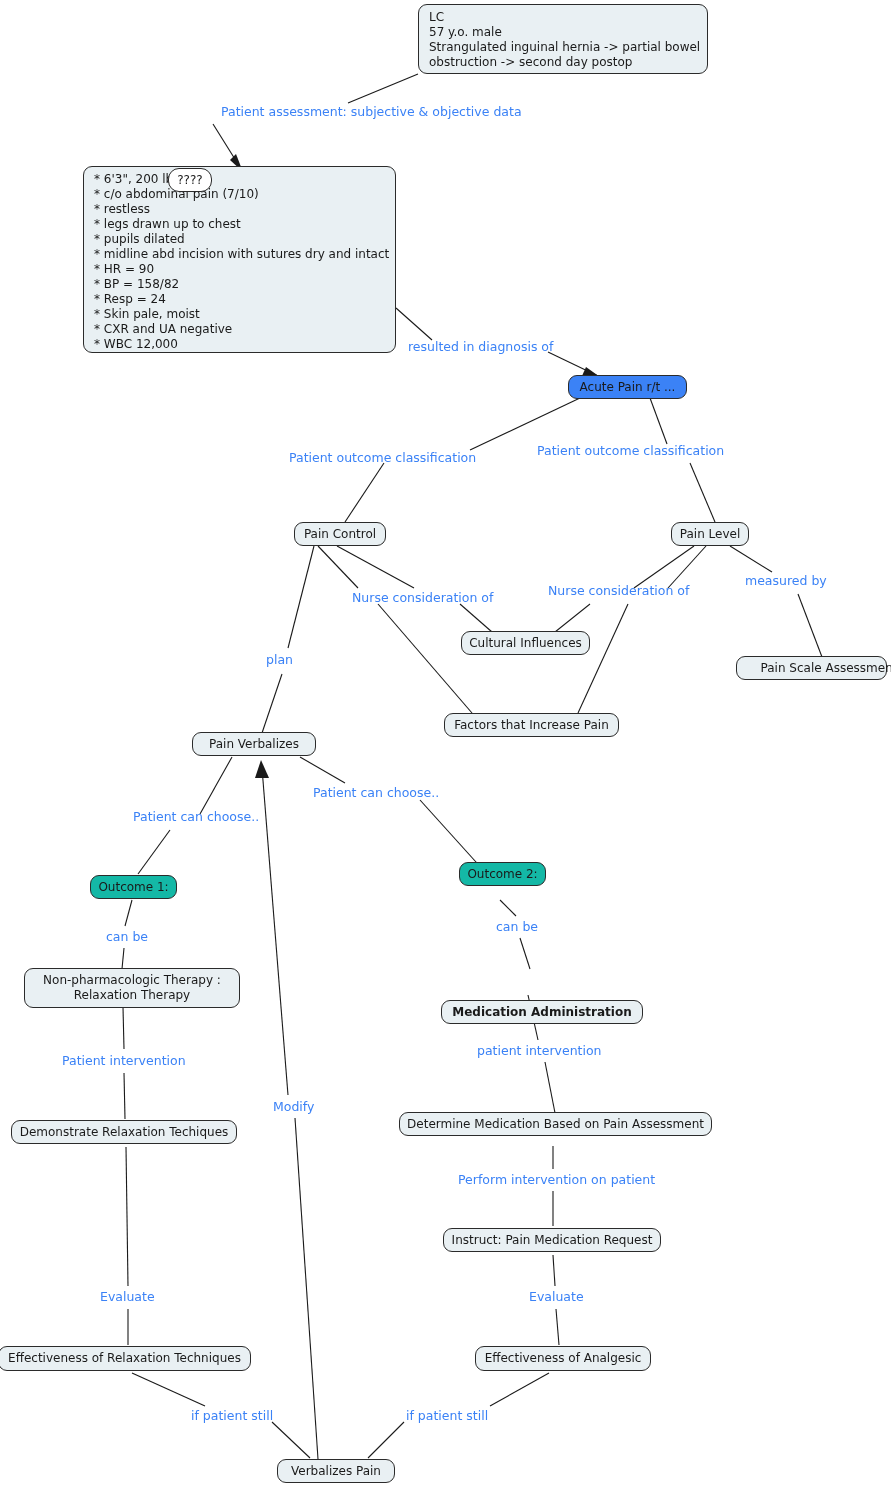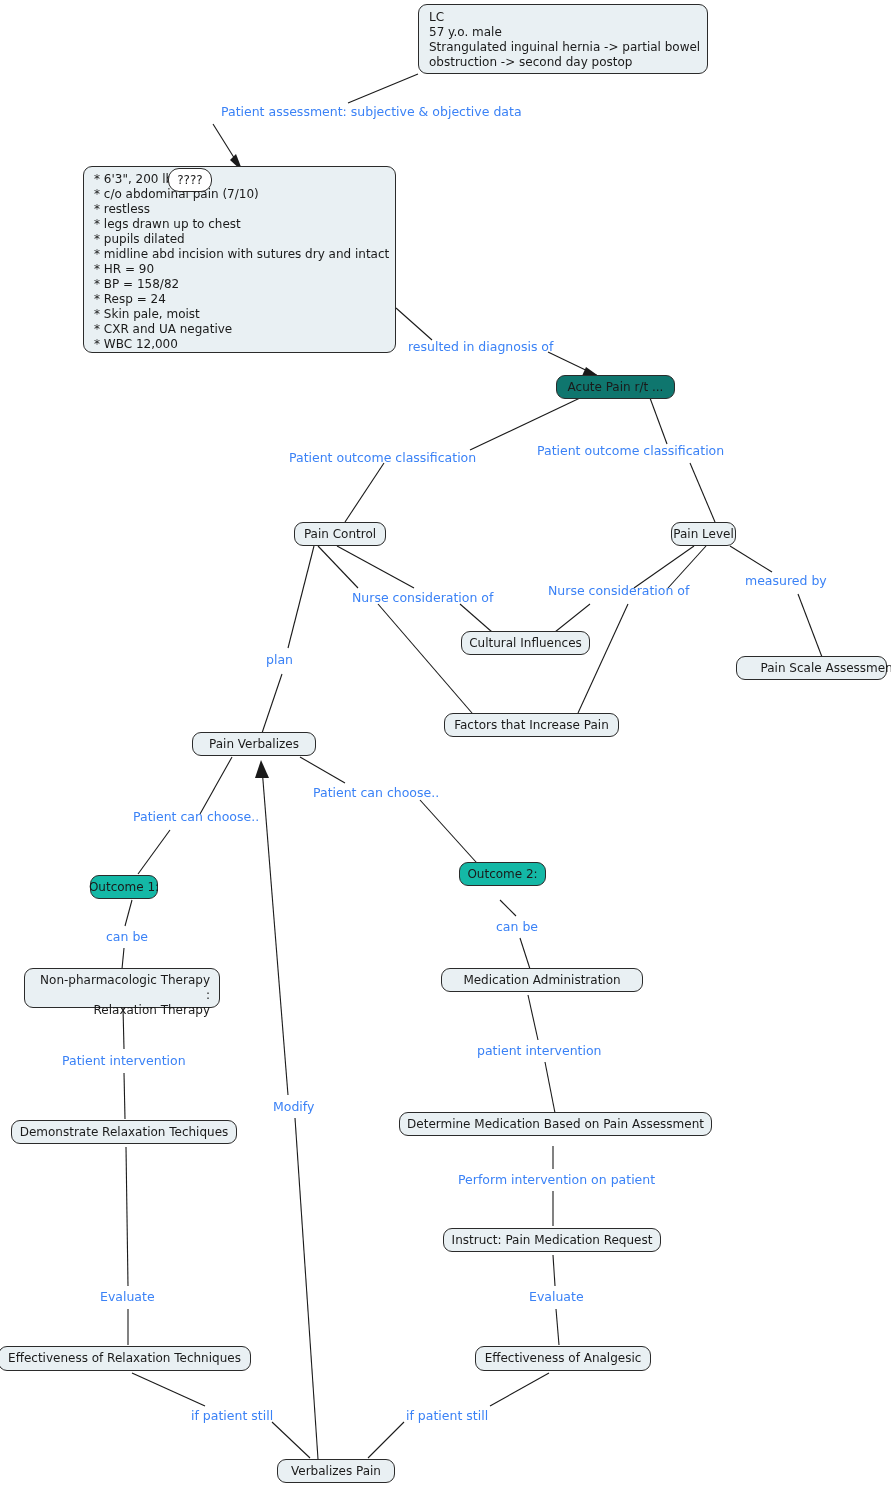--- a/index.html
+++ b/index.html
@@ -46,23 +46,24 @@
     text-align: left;
     white-space: pre-wrap;
   }
   .node.block-left {
     display: block;
     text-align: left;
     white-space: pre;
     padding: 5px 10px;
   }
   .node.yellow {
-    background: #0f766e;
+    background: #3b82f6;
     border-color: #2b2b2b;
     border-radius: 9px;
+    margin-left: 12px;
   }
   .node.orange {
     background: #14b8a6;
     border-color: #2b2b2b;
     border-radius: 9px;
   }
   .node.callout {
     background: #ffffff;
     border-radius: 11px;
     font-size: 12px;
@@ -182,38 +183,38 @@
 * Skin pale, moist
 * CXR and UA negative
 * WBC 12,000</div>
 
   <div class="node callout" style="left:168px; top:168px; width:44px; height:24px;">????</div>
 
   <div class="node yellow" style="left:556px; top:375px; width:119px; height:24px;">Acute Pain r/t ...</div>
 
   <div class="node" style="left:294px; top:522px; width:92px; height:24px;">Pain Control</div>
 
-  <div class="node" style="left:671px; top:522px; width:65px; height:24px;">Pain Level</div>
+  <div class="node" style="left:671px; top:522px; width:78px; height:24px;">Pain Level</div>
 
   <div class="node" style="left:461px; top:631px; width:129px; height:24px;">Cultural Influences</div>
 
   <div class="node" style="left:444px; top:713px; width:175px; height:24px;">Factors that Increase Pain</div>
 
   <div class="node" style="left:736px; top:656px; width:151px; height:24px;padding-left:44px;">Pain Scale Assessment</div>
 
   <div class="node" style="left:192px; top:732px; width:124px; height:24px;">Pain Verbalizes</div>
 
-  <div class="node orange" style="left:90px; top:875px; width:68px; height:24px;">Outcome 1:</div>
+  <div class="node orange" style="left:90px; top:875px; width:87px; height:24px;">Outcome 1:</div>
 
   <div class="node orange" style="left:459px; top:862px; width:87px; height:24px;">Outcome 2:</div>
 
-  <div class="node multiline" style="left:24px; top:968px; width:196px; height:40px; text-align:right; padding-top:4px;">Non-pharmacologic Therapy :
+  <div class="node multiline" style="left:24px; top:968px; width:216px; height:40px; text-align:center; padding-top:4px;">Non-pharmacologic Therapy :
 Relaxation Therapy</div>
 
-  <div class="node" style="left:441px; top:968px; width:202px; height:24px;">Medication Administration</div>
+  <div class="node" style="left:441px; top:1000px; width:202px; height:24px;font-weight:bold;">Medication Administration</div>
 
   <div class="node" style="left:399px; top:1112px; width:313px; height:24px;">Determine Medication Based on Pain Assessment</div>
 
   <div class="node" style="left:11px; top:1120px; width:226px; height:24px;">Demonstrate Relaxation Techiques</div>
 
   <div class="node" style="left:443px; top:1228px; width:218px; height:24px;">Instruct: Pain Medication Request</div>
 
   <div class="node" style="left:-2px; top:1346px; width:253px; height:25px;">Effectiveness of Relaxation Techniques</div>
 
   <div class="node" style="left:475px; top:1346px; width:176px; height:25px;">Effectiveness of Analgesic</div>

